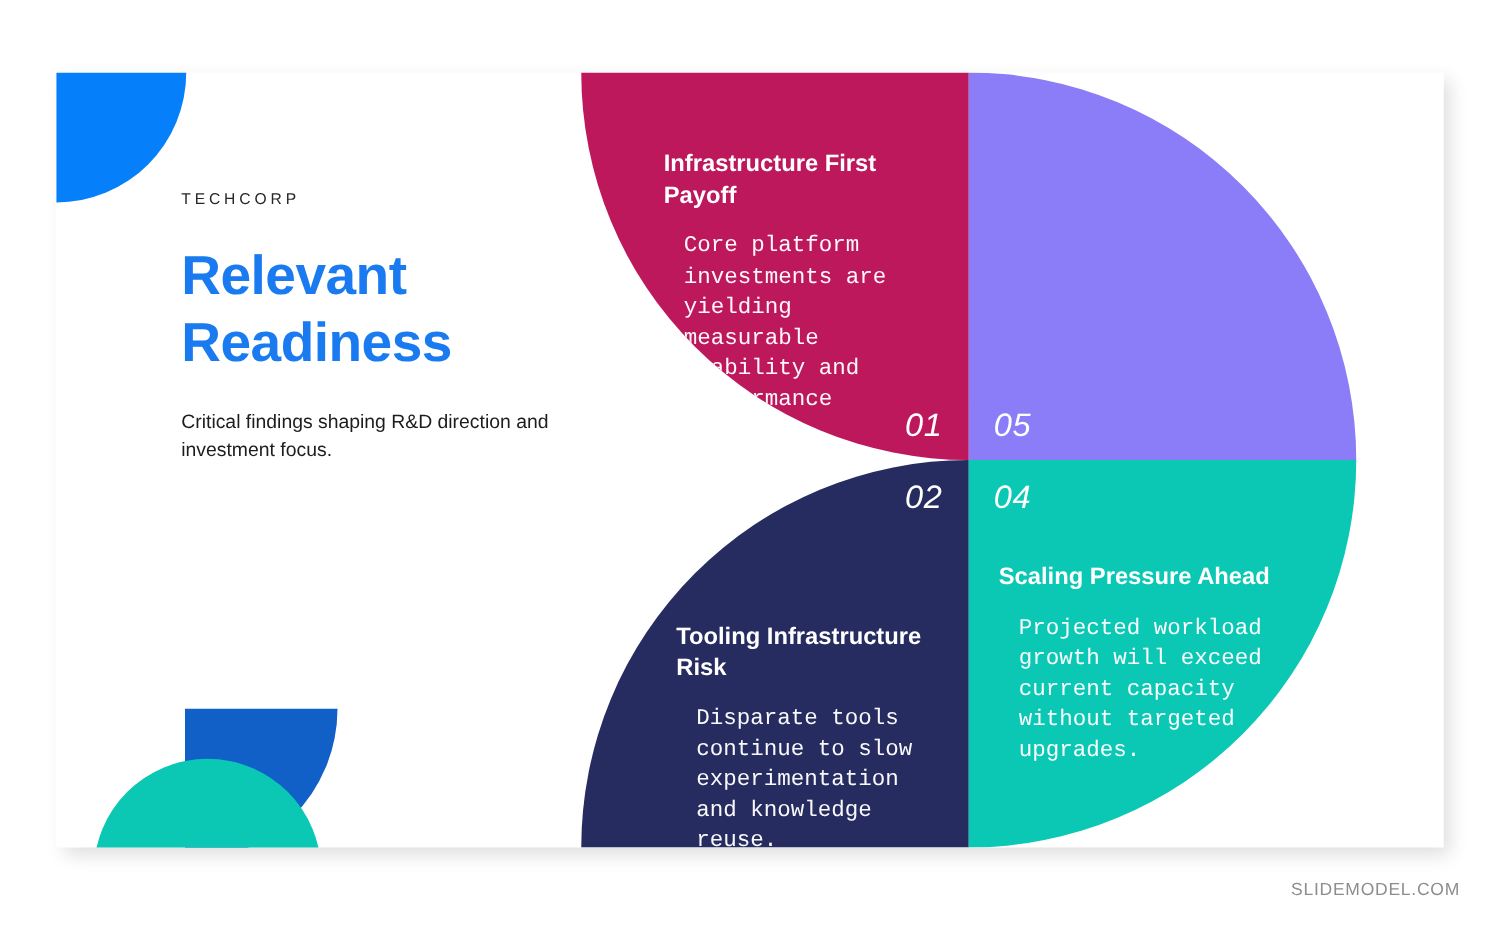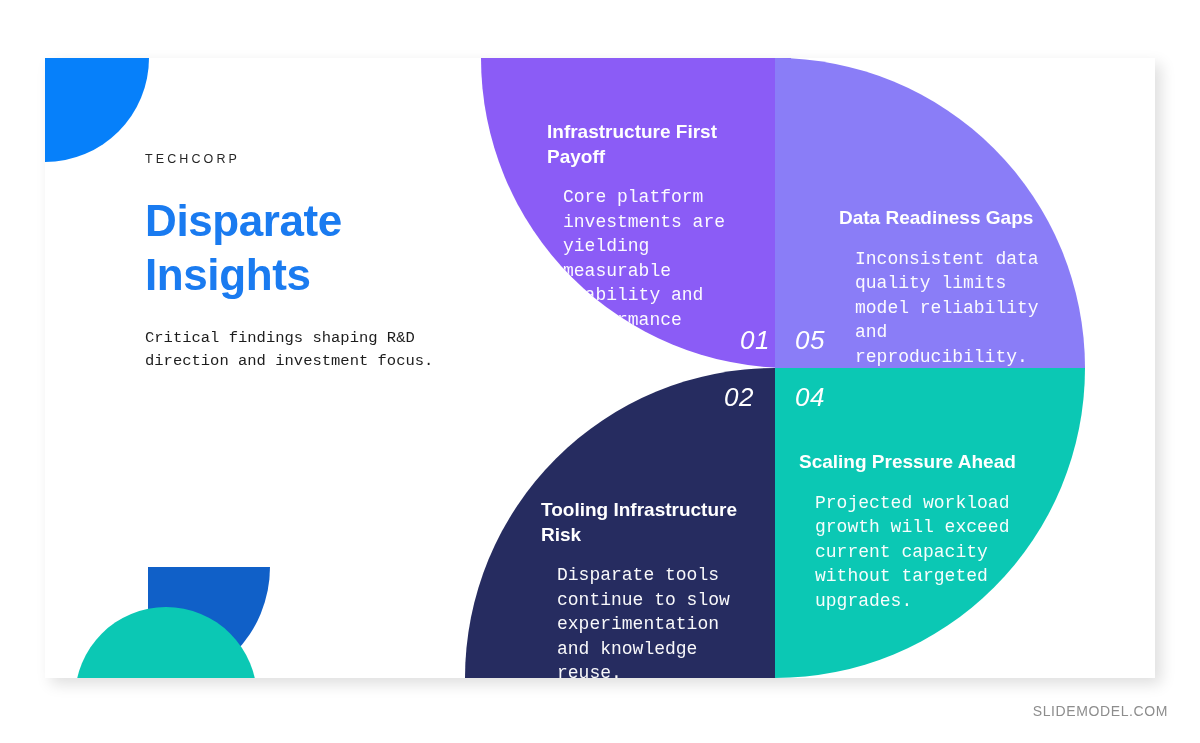--- a/index.html
+++ b/index.html
@@ -76,39 +76,38 @@
     font-weight: 700;
     color: #1A7BF0;
     margin: 0 0 26px 0;
     letter-spacing: -0.4px;
   }
   #slide-subtitle {
     font-size: 15.5px;
     line-height: 1.45;
     color: #1d1d1d;
     margin: 0;
-    font-family: Liberation Mono, monospace;
   }
 
   
   #quadrant-grid {
     position: absolute;
     left: 420px;
     top: 0;
     width: 620px;
     height: 620px;
   }
   .quadrant {
     position: absolute;
     width: 310px;
     height: 310px;
     overflow: hidden;
     box-sizing: border-box;
   }
-  #quadrant-1 { left: 16px;     top: 0;     background: #8b5cf6; border-bottom-left-radius: 310px; }
+  #quadrant-1 { left: 0;     top: 0;     background: #be185d; border-bottom-left-radius: 310px; }
   #quadrant-2 { left: 0;     top: 310px; background: #262C60; border-top-left-radius: 310px; }
   #quadrant-3 { left: 310px; top: 0;     background: #8A7DF7; border-top-right-radius: 310px; }
   #quadrant-4 { left: 310px; top: 310px; background: #0BC8B4; border-bottom-right-radius: 310px; }
 
   .q-text {
     position: absolute;
     width: 222px;
   }
   .q-title {
     font-size: 19px;
@@ -161,21 +160,21 @@
 <body>
 
 <div id="slide-canvas">
 
   <div class="deco" id="deco-top-left"></div>
   <div class="deco" id="deco-bottom-blue-arc"></div>
   <div class="deco" id="deco-bottom-teal-circle"></div>
 
   <div id="left-panel">
     <div id="eyebrow">TECHCORP</div>
-    <h1 id="slide-title">Disparate Insights</h1>
+    <h1 id="slide-title">Relevant Readiness</h1>
     <p id="slide-subtitle">Critical findings shaping R&amp;D direction and investment focus.</p>
   </div>
 
   <div id="quadrant-grid">
 
     <div class="quadrant" id="quadrant-1">
       <div class="q-text" id="q1-text">
         <p class="q-title">Infrastructure First Payoff</p>
         <p class="q-body">Core platform investments are yielding measurable stability and performance gains.</p>
       </div>
@@ -184,24 +183,20 @@
 
     <div class="quadrant" id="quadrant-2">
       <div class="q-text" id="q2-text">
         <p class="q-title">Tooling Infrastructure Risk</p>
         <p class="q-body">Disparate tools continue to slow experimentation and knowledge reuse.</p>
       </div>
       <div class="q-number" id="q2-number">02</div>
     </div>
 
     <div class="quadrant" id="quadrant-3">
-      <div class="q-text" id="q3-text">
-        <p class="q-title">Data Readiness Gaps</p>
-        <p class="q-body">Inconsistent data quality limits model reliability and reproducibility.</p>
-      </div>
       <div class="q-number" id="q3-number">05</div>
     </div>
 
     <div class="quadrant" id="quadrant-4">
       <div class="q-text" id="q4-text">
         <p class="q-title">Scaling Pressure Ahead</p>
         <p class="q-body">Projected workload growth will exceed current capacity without targeted upgrades.</p>
       </div>
       <div class="q-number" id="q4-number">04</div>
     </div>

